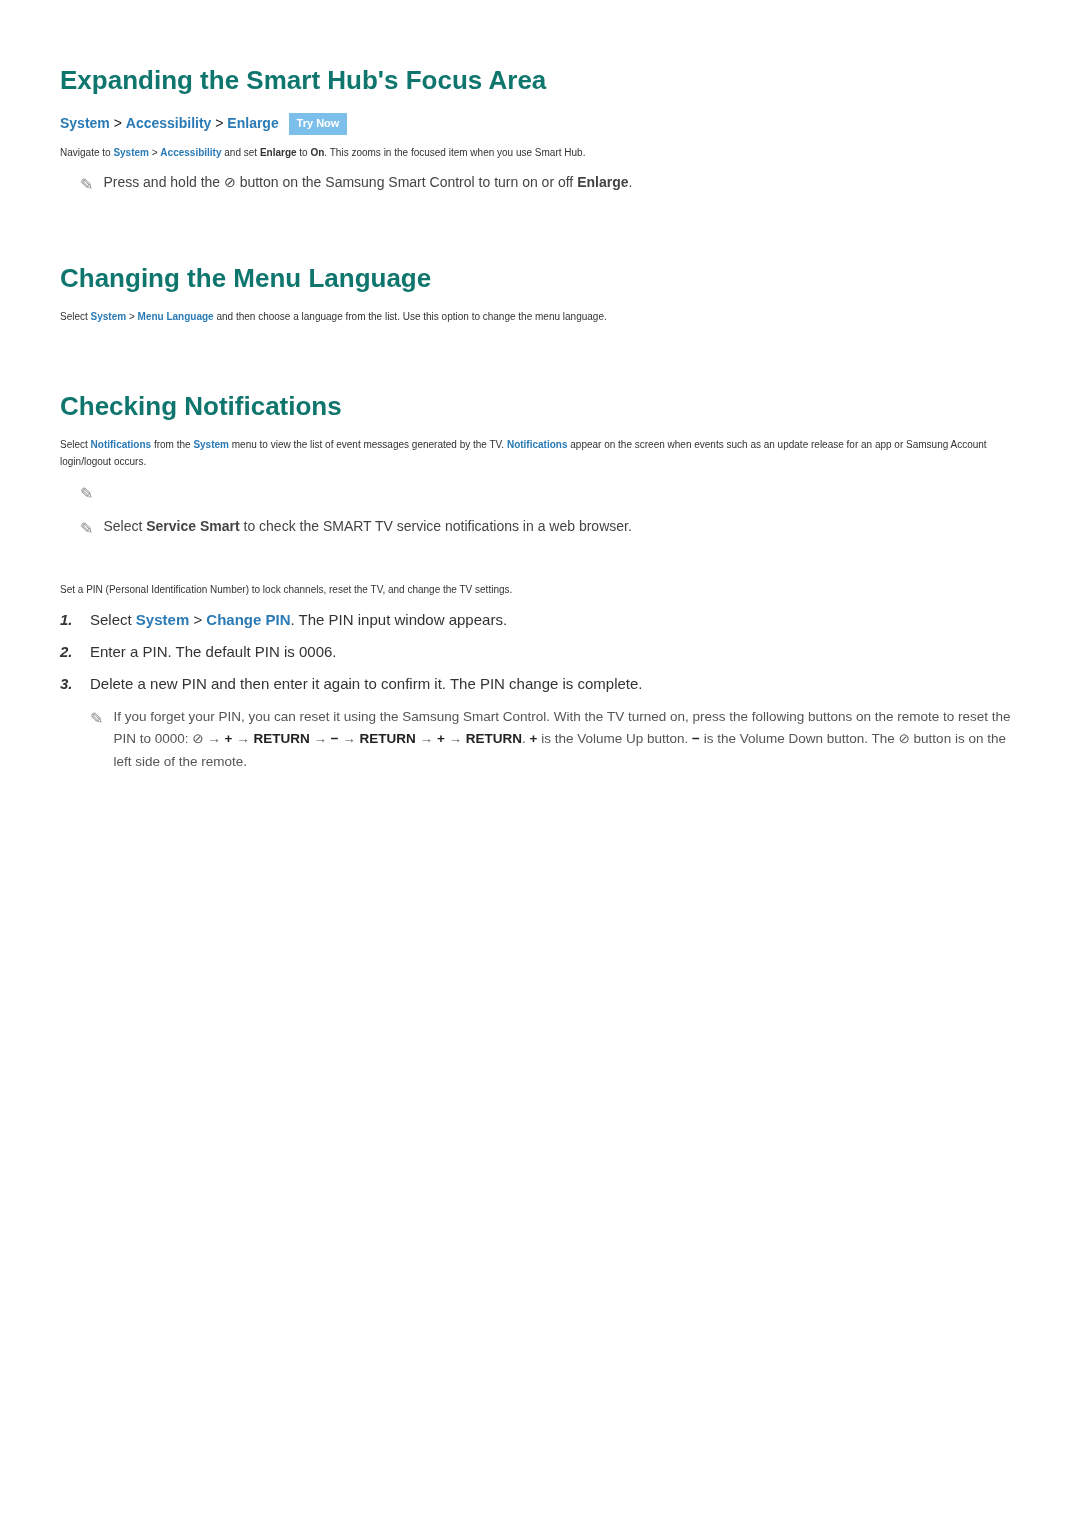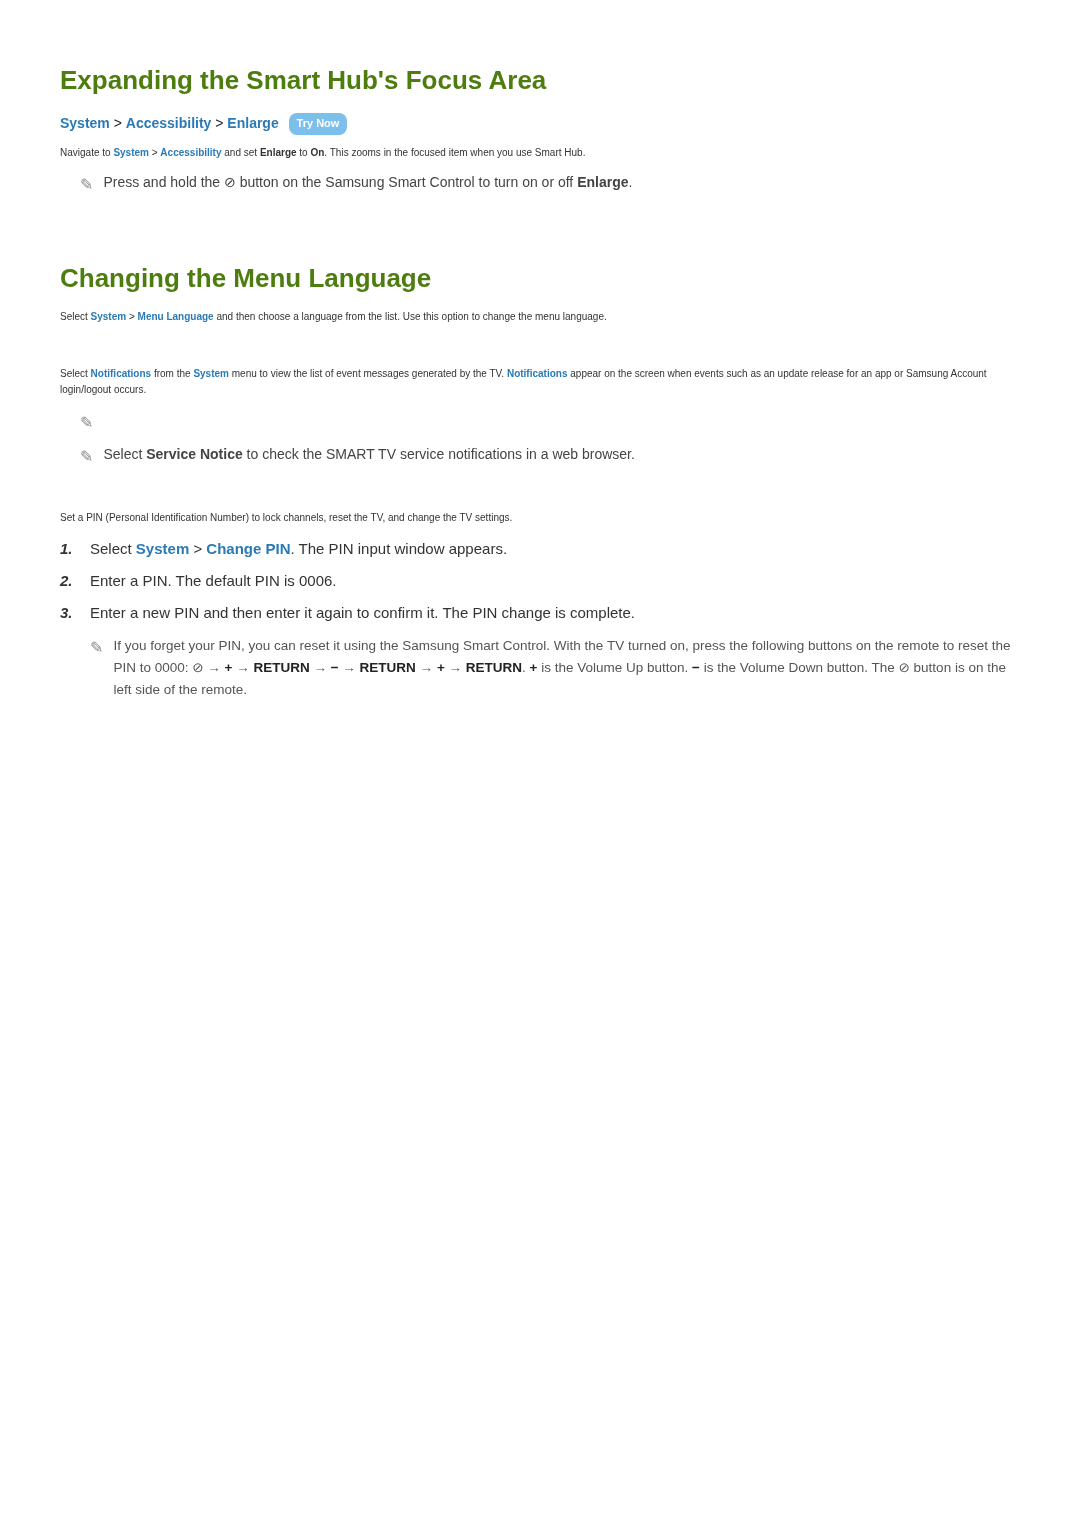--- a/index.html
+++ b/index.html
@@ -15,40 +15,40 @@
       line-height: 1.6;
       padding: 40px 60px;
       max-width: 1080px;
     }
     .section {
       margin-bottom: 40px;
     }
     .section-title {
       font-size: 26px;
       font-weight: 600;
-      color: #4d7c0f;
+      color: #0f766e;
       margin-bottom: 10px;
       padding-top: 20px;
     }
     .breadcrumb {
       margin-bottom: 10px;
       font-size: 14px;
     }
     .breadcrumb-text {
       color: #2a7ab5;
       font-weight: 600;
     }
     .try-now-badge {
       display: inline-block;
       background-color: #7bbfea;
       color: #ffffff;
       font-size: 11px;
       font-weight: 700;
       padding: 2px 8px;
-      border-radius: 8px;
+      border-radius: 0;
       margin-left: 6px;
       vertical-align: middle;
     }
     .body-text {
       margin-bottom: 10px;
       color: #333333;
       font-size: 10px;
       line-height: 1.65;
     }
     .highlight-blue {
@@ -138,48 +138,49 @@
 </div>
 
 <div class="section">
   <h2 class="section-title">Changing the Menu Language</h2>
   <p class="body-text">
     Select <span class="highlight-blue">System</span> &gt; <span class="highlight-blue">Menu Language</span> and then choose a language from the list. Use this option to change the menu language.
   </p>
 </div>
 
 <div class="section">
+  <h2 class="section-title">Checking Notifications</h2>
   <p class="body-text">
     Select <span class="highlight-blue">Notifications</span> from the <span class="highlight-blue">System</span> menu to view the list of event messages generated by the TV. <span class="highlight-blue">Notifications</span> appear on the screen when events such as an update release for an app or Samsung Account login/logout occurs.
   </p>
   <div class="note-item">
     <span class="note-icon">✎</span>
   </div>
   <div class="note-item">
     <span class="note-icon">✎</span>
-    <span class="note-text">Select <span class="highlight-bold">Service Notice</span> to check the SMART TV service notifications in a web browser.</span>
+    <span class="note-text">Select <span class="highlight-bold">Service Smart</span> to check the SMART TV service notifications in a web browser.</span>
   </div>
 </div>
 
 <div class="section">
   <p class="body-text">
     Set a PIN (Personal Identification Number) to lock channels, reset the TV, and change the TV settings.
   </p>
   <ol class="ordered-list">
     <li>
       <span class="list-number">1.</span>
       <span>Select <span class="highlight-blue">System</span> &gt; <span class="highlight-blue">Change PIN</span>. The PIN input window appears.</span>
     </li>
     <li>
       <span class="list-number">2.</span>
       <span>Enter a PIN. The default PIN is 0006.</span>
     </li>
     <li>
       <span class="list-number">3.</span>
-      <span>Enter a new PIN and then enter it again to confirm it. The PIN change is complete.</span>
+      <span>Delete a new PIN and then enter it again to confirm it. The PIN change is complete.</span>
     </li>
   </ol>
   <div class="pin-note">
     <span class="pin-note-icon">✎</span>
     <span class="pin-note-text">
       If you forget your PIN, you can reset it using the Samsung Smart Control. With the TV turned on, press the following buttons on the remote to reset the PIN to 0000: ⊘ → <span class="mono-key">+</span> → <span class="mono-key">RETURN</span> → <span class="mono-key">−</span> → <span class="mono-key">RETURN</span> → <span class="mono-key">+</span> → <span class="mono-key">RETURN</span>. <span class="mono-key">+</span> is the Volume Up button. <span class="mono-key">−</span> is the Volume Down button. The ⊘ button is on the left side of the remote.
     </span>
   </div>
 </div>
 

